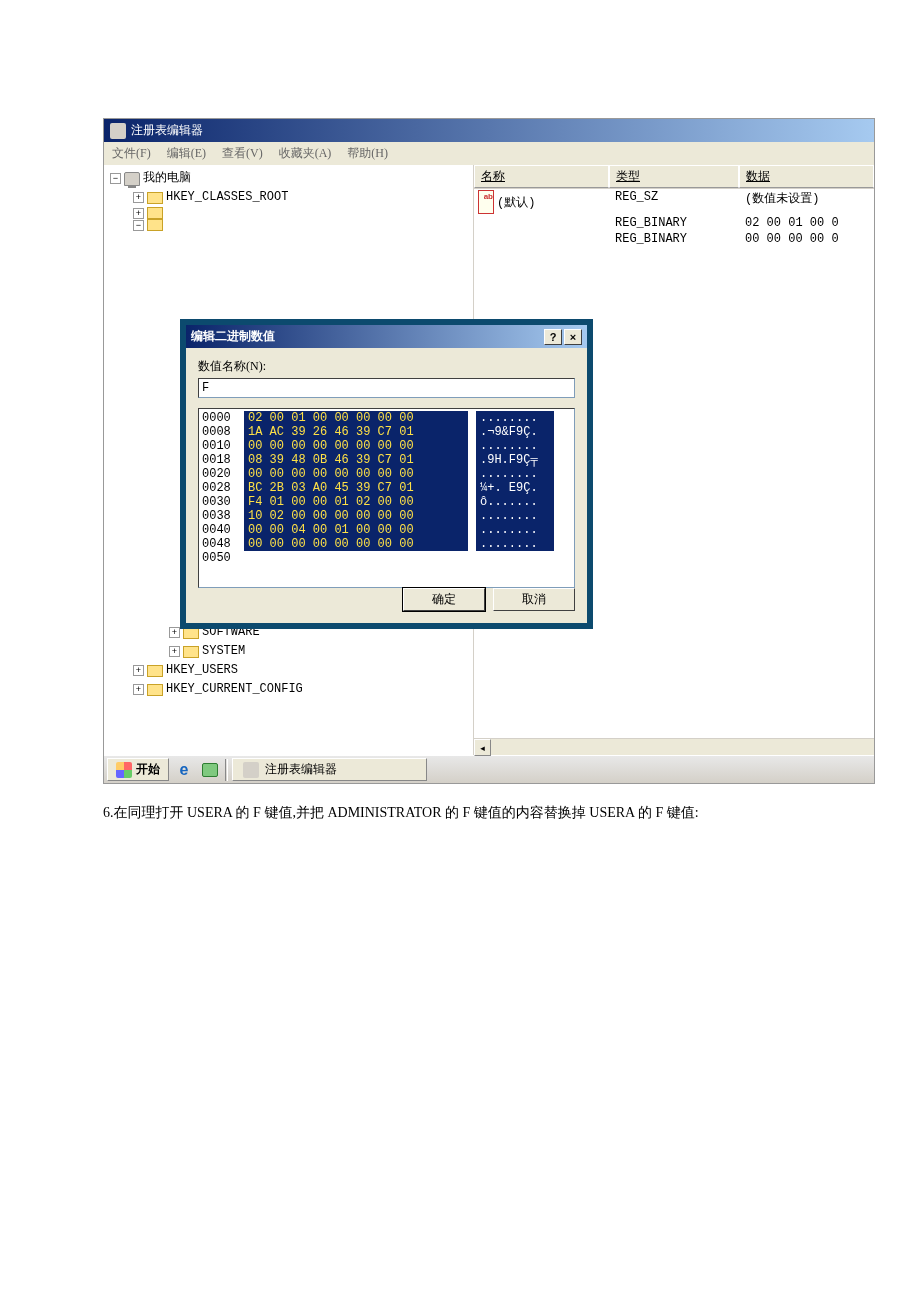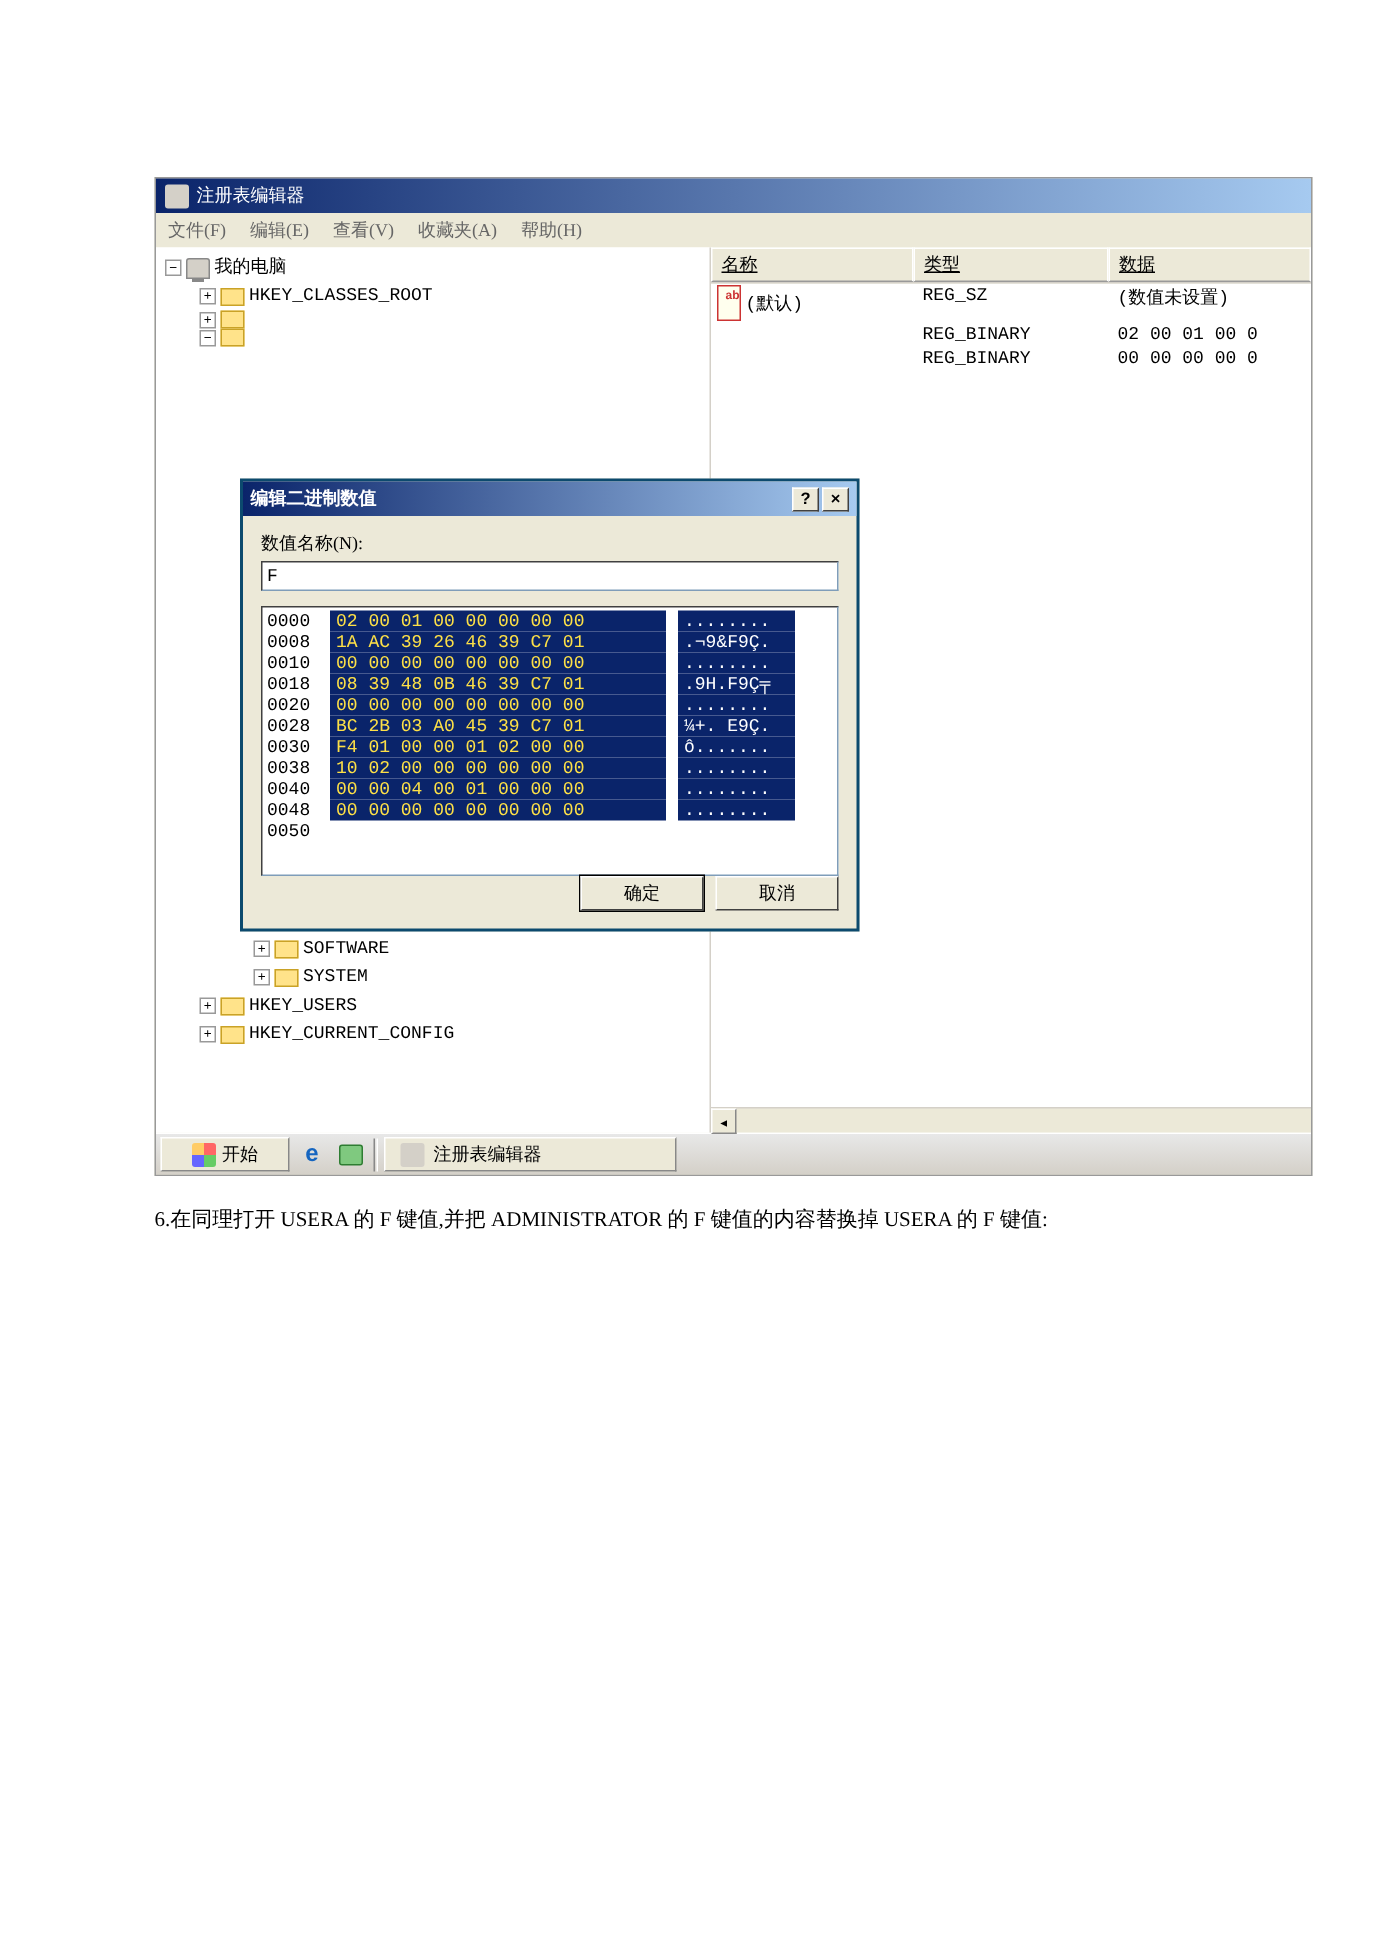--- a/index.html
+++ b/index.html
@@ -26,28 +26,28 @@
     .list-header .col-data { flex: 1; }
     .list-row { display: flex; padding: 1px 0; font-family: "Courier New", monospace; }
     .list-row .cell-name { width: 135px; padding-left: 4px; display: flex; align-items: center; gap: 3px; }
     .list-row .cell-type { width: 130px; padding-left: 6px; }
     .list-row .cell-data { flex: 1; padding-left: 6px; white-space: nowrap; overflow: hidden; }
     .str-icon { display:inline-block; width:16px; height:24px; border:1px solid #c33; background:#ffe; font-size:8px; color:#c33; font-weight:bold; text-align:right; line-height:12px; font-family: sans-serif; }
     .scroll-x { position: absolute; bottom: 0; left: 0; right: 0; height: 17px; background: #ece9d8; border-top: 1px solid #d4d0c8; display: flex; }
     .scroll-btn { width: 17px; height: 17px; background: #ece9d8; border: 1px solid #fff; border-right-color: #888; border-bottom-color: #888; display:flex; align-items:center; justify-content:center; font-size:9px; font-family:sans-serif; }
     .statusbar { background: #ece9d8; border-top: 1px solid #fff; padding: 2px 4px; font-family: "Courier New", monospace; font-size: 12px; }
     .taskbar { background: linear-gradient(to bottom, #e8e8e8, #d4d0c8); border-top: 1px solid #fff; padding: 2px 3px; display: flex; align-items: center; gap: 4px; height: 28px; }
-    .start-btn { background: #ece9d8; border: 1px solid #fff; border-right-color:#888; border-bottom-color:#888; padding: 2px 20px; display: flex; align-items: center; gap: 4px; font-family: "SimSun"; font-weight: normal; font-size: 12px; cursor:pointer; }
+    .start-btn { background: #ece9d8; border: 1px solid #fff; border-right-color:#888; border-bottom-color:#888; padding: 2px 8px; display: flex; align-items: center; gap: 4px; font-family: "SimSun"; font-weight: bold; font-size: 12px; cursor:pointer; }
     .win-logo { display:inline-block; width:16px; height:16px; background: conic-gradient(#f66 0 25%, #6c6 0 50%, #66f 0 75%, #fc6 0); border-radius:2px; }
     .tb-icon { width: 22px; height: 22px; display: flex; align-items: center; justify-content: center; }
     .task-btn { background: #ece9d8; border: 1px solid #fff; border-right-color:#888; border-bottom-color:#888; padding: 2px 10px; display:flex; align-items:center; gap:6px; font-family:"SimSun"; width: 195px; }
     .divider { width: 3px; height: 22px; border-left: 1px solid #888; border-right: 1px solid #fff; }
 
     
-    .modal { position: absolute; left: 160px; top: 201px; width: 413px; background: #ece9d8; border: 2px solid #0c4a6e; z-index: 10; }
+    .modal { position: absolute; left: 180px; top: 201px; width: 413px; background: #ece9d8; border: 6px solid #0c4a6e; z-index: 10; }
     .modal-title { background: linear-gradient(to right, #0a246a, #a6caf0); color: #fff; padding: 3px 5px; display: flex; align-items: center; font-weight: bold; font-family: "SimSun"; }
     .modal-title .spacer { flex: 1; }
     .modal-ctrls { display: flex; gap: 2px; }
     .modal-ctrl { width: 18px; height: 16px; background: #ece9d8; border: 1px solid #fff; border-right-color:#404040; border-bottom-color:#404040; font-family: "Marlett", sans-serif; font-size: 11px; display:flex; align-items:center; justify-content:center; font-weight:bold; color:#000; cursor:pointer; }
     .modal-body { padding: 10px 12px 12px 12px; }
     .field-label { font-family: "SimSun"; margin-bottom: 3px; display: block; }
     .text-input { width: 100%; border: 1px solid #7f9db9; border-top-color:#404040; border-left-color:#404040; padding: 2px 3px; font-family: "Courier New", monospace; font-size: 12px; background:#fff; }
     .hex-area { background: #fff; border: 1px solid #7f9db9; border-top-color:#404040; border-left-color:#404040; padding: 2px 3px; font-family: "Courier New", monospace; font-size: 12px; height: 180px; overflow: hidden; white-space: pre; line-height: 14px; }
     .hex-row { display: flex; }
     .hex-offset { width: 42px; }

